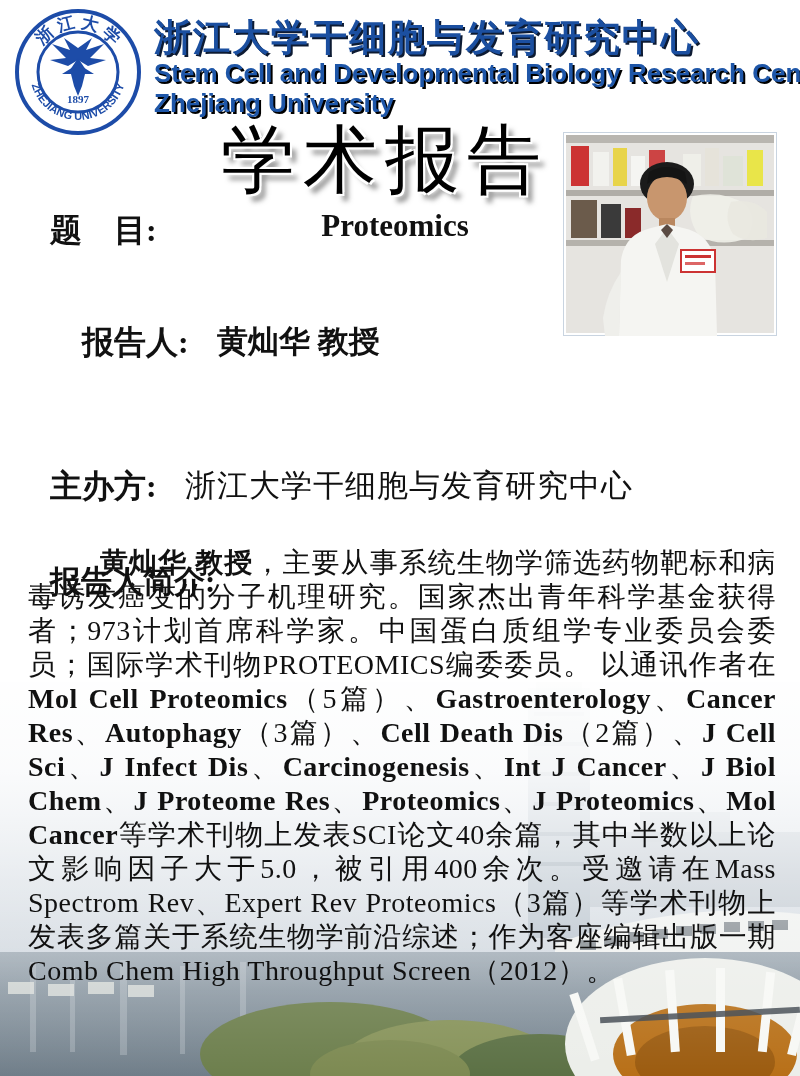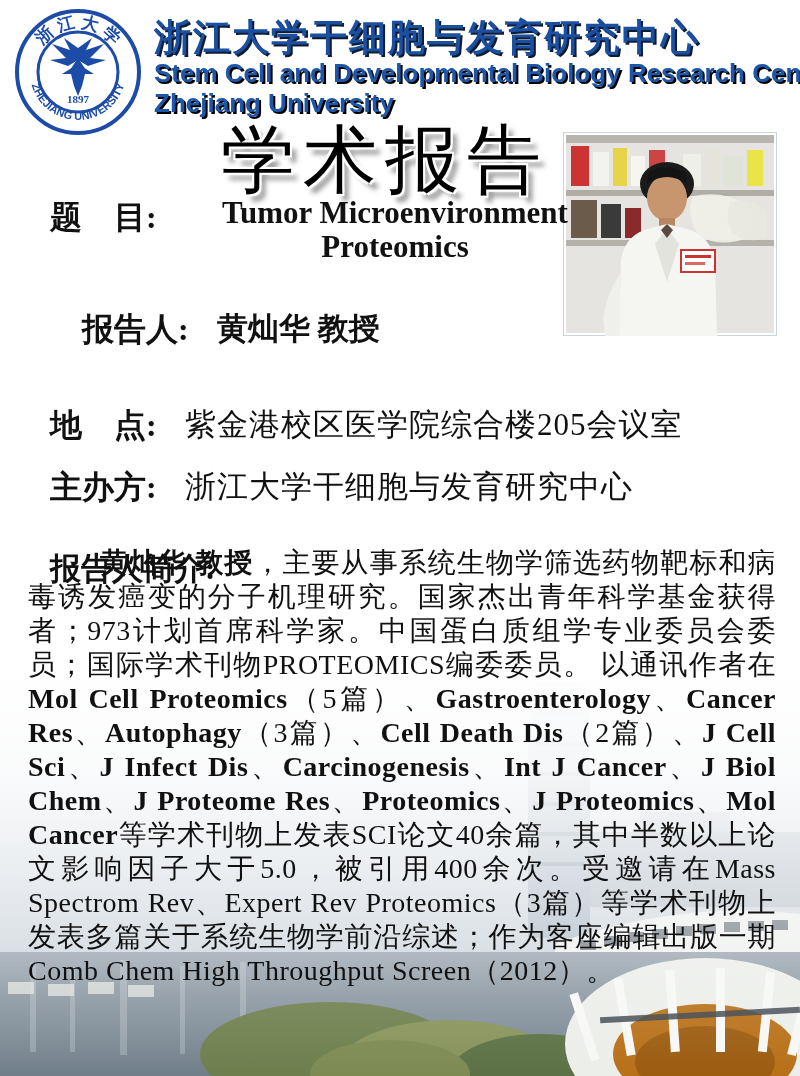--- a/index.html
+++ b/index.html
@@ -35,32 +35,32 @@
       -2px 2px 0 #ffffff, 2px 2px 0 #ffffff,
       6px 7px 5px rgba(60,60,60,0.55);
     white-space:nowrap;
   }
 
   
   .photo { left:563px; top:132px; width:214px; height:204px; }
   .photo svg { display:block; }
 
   
-  .info-rows { left:50px; top:196px; width:630px; height:350px;font-family:Liberation Serif, serif; }
+  .info-rows { left:50px; top:209px; width:630px; height:350px;font-family:Liberation Serif, serif; }
   .irow { position:absolute; left:0; width:100%; white-space:nowrap; }
   .ilabel {
     display:inline-block; width:135px; font-weight:bold; font-size:32px;
     vertical-align:top;
   }
   .ivalue { display:inline-block; font-size:31px; vertical-align:top; }
   .row-topic   { top:0; }
   .row-speaker { top:112px;margin-left:32px; }
   .row-time    { top:160px; }
   .row-venue   { top:208px; }
-  .row-host    { top:256px;margin-top:14px; }
+  .row-host    { top:256px; }
   .row-biolabel{ top:304px;margin-top:48px; }
   .topic-block {
     display:inline-block; width:420px; text-align:center;
     font-weight:bold; font-size:31px; line-height:34px; white-space:normal;
   }
   .speaker-value { font-weight:bold; }
   .time-value, .venue-value, .host-value { letter-spacing:1px; }
   .biolabel-text { font-weight:bold; font-size:31px; }
 
   
@@ -259,30 +259,26 @@
           <rect x="122" y="123" width="26" height="3" fill="#cc3333"></rect>
           <rect x="122" y="130" width="20" height="3" fill="#d66"></rect>
         </g>
       </g>
     </svg>
   </div>
 
   <div class="layer info-rows">
     <div class="irow row-topic">
       <span class="ilabel">题　目:</span><span class="topic-block">
-        <span style="display:block">Tumor Microenvironment</span>
         <span style="display:block">Proteomics</span>
       </span>
     </div>
     <div class="irow row-speaker">
       <span class="ilabel">报告人:</span><span class="ivalue speaker-value">黄灿华  教授</span>
     </div>
-    <div class="irow row-venue">
-      <span class="ilabel">地　点:</span><span class="ivalue venue-value">紫金港校区医学院综合楼205会议室</span>
-    </div>
     <div class="irow row-host">
       <span class="ilabel">主办方:</span><span class="ivalue host-value">浙江大学干细胞与发育研究中心</span>
     </div>
     <div class="irow row-biolabel">
       <span class="biolabel-text">报告人简介:</span>
     </div>
   </div>
 
   <div class="layer bio"><span class="seg-bold">黄灿华  教授</span><span class="seg-normal">，主要从事系统生物学筛选药物靶标和病毒诱发癌变的分子机理研究。国家杰出青年科学基金获得者；973计划首席科学家。中国蛋白质组学专业委员会委员；国际学术刊物PROTEOMICS编委委员。 以通讯作者在</span><span class="seg-bolditalic">Mol Cell Proteomics</span><span class="seg-normal">（5篇）、</span><span class="seg-bolditalic">Gastroenterology</span><span class="seg-normal">、</span><span class="seg-bolditalic">Cancer Res</span><span class="seg-normal">、</span><span class="seg-bolditalic">Autophagy</span><span class="seg-normal">（3篇）、</span><span class="seg-bolditalic">Cell Death Dis</span><span class="seg-normal">（2篇）、</span><span class="seg-bolditalic">J Cell Sci</span><span class="seg-normal">、</span><span class="seg-bolditalic">J Infect Dis</span><span class="seg-normal">、</span><span class="seg-bolditalic">Carcinogenesis</span><span class="seg-normal">、</span><span class="seg-bolditalic">Int J Cancer</span><span class="seg-normal">、</span><span class="seg-bolditalic">J Biol Chem</span><span class="seg-normal">、</span><span class="seg-bolditalic">J Proteome Res</span><span class="seg-normal">、</span><span class="seg-bolditalic">Proteomics</span><span class="seg-normal">、</span><span class="seg-bolditalic">J Proteomics</span><span class="seg-normal">、</span><span class="seg-bolditalic">Mol Cancer</span><span class="seg-normal">等学术刊物上发表SCI论文40余篇，其中半数以上论文影响因子大于5.0，被引用400余次。受邀请在Mass Spectrom Rev、Expert Rev Proteomics（3篇）等学术刊物上发表多篇关于系统生物学前沿综述；作为客座编辑出版一期Comb Chem High Throughput Screen（2012）。</span></div>
 

